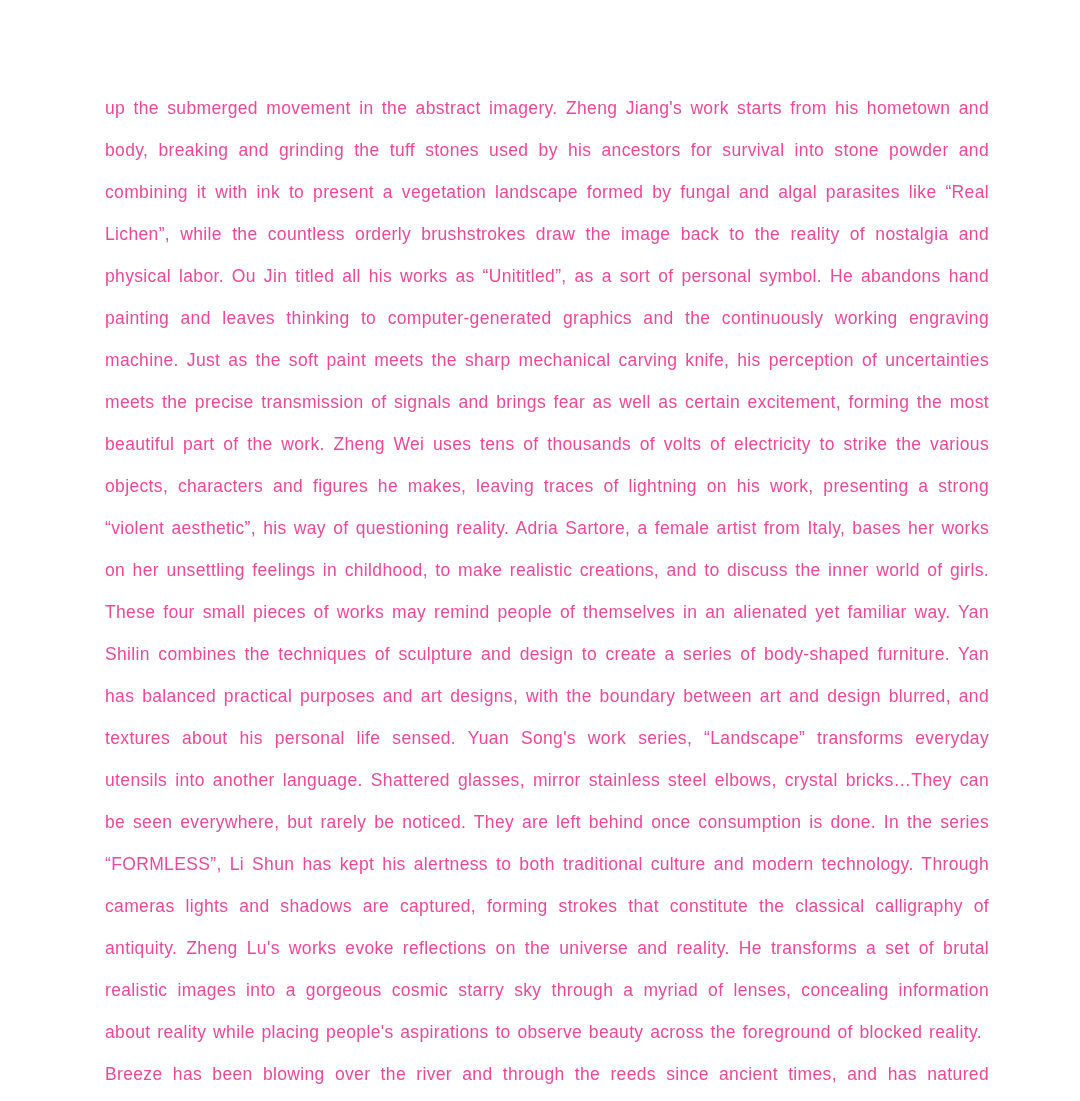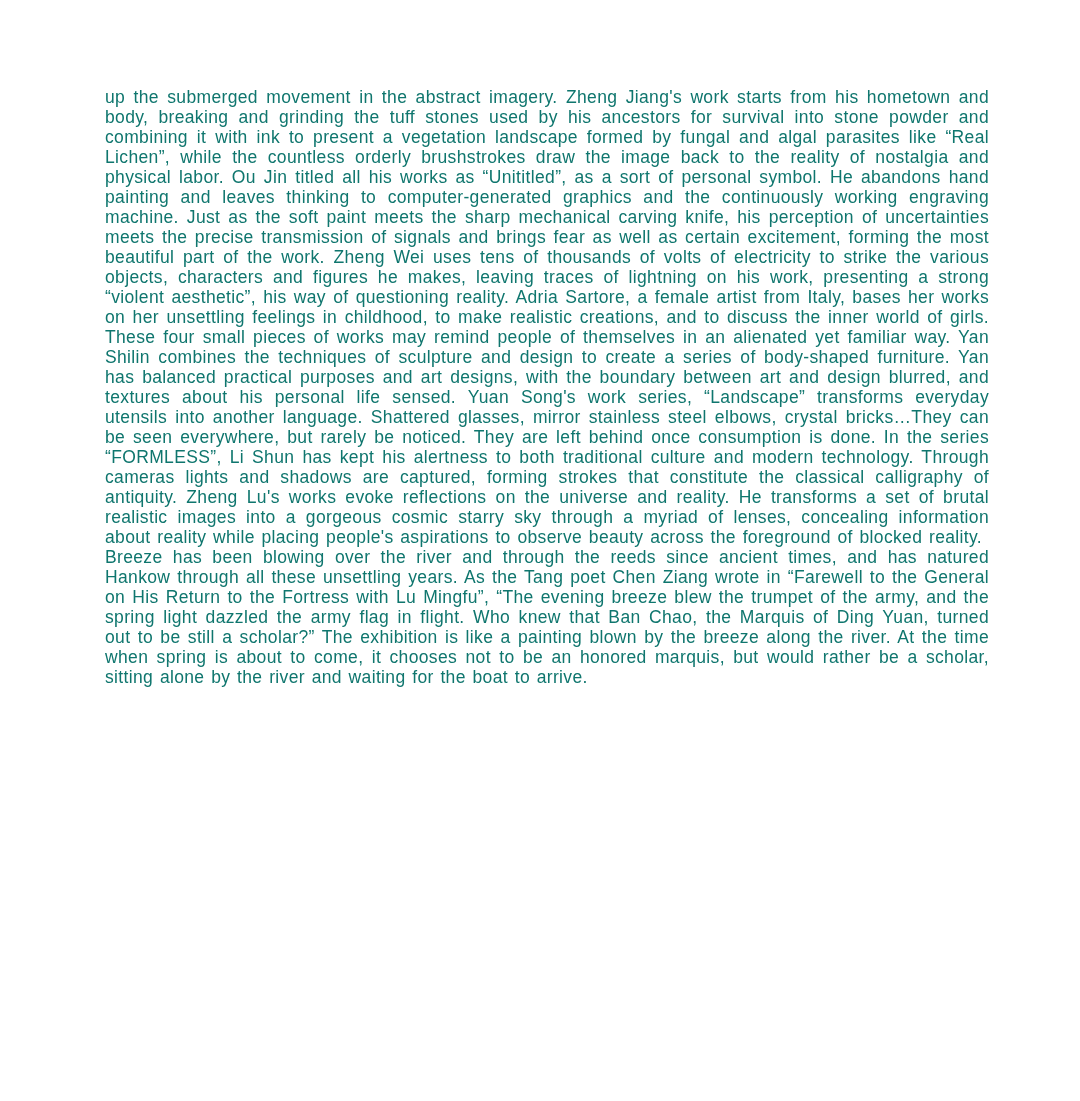--- a/index.html
+++ b/index.html
@@ -16,24 +16,24 @@
   }
   .page {
     position: absolute;
     left: 105px;
     top: 87px;
     width: 884px;
   }
   .page p {
     margin: 0;
     padding: 0;
-    color: #0f766e;
+    color: #ec4899;
     font-size: 17.5px;
     font-weight: 400;
-    line-height: 20px;
+    line-height: 42px;
     letter-spacing: 0.35px;
     word-spacing: 1.5px;
     text-align: justify;
     text-justify: inter-word;
   }
 </style>
 </head>
 <body>
 
 <main class="page">

